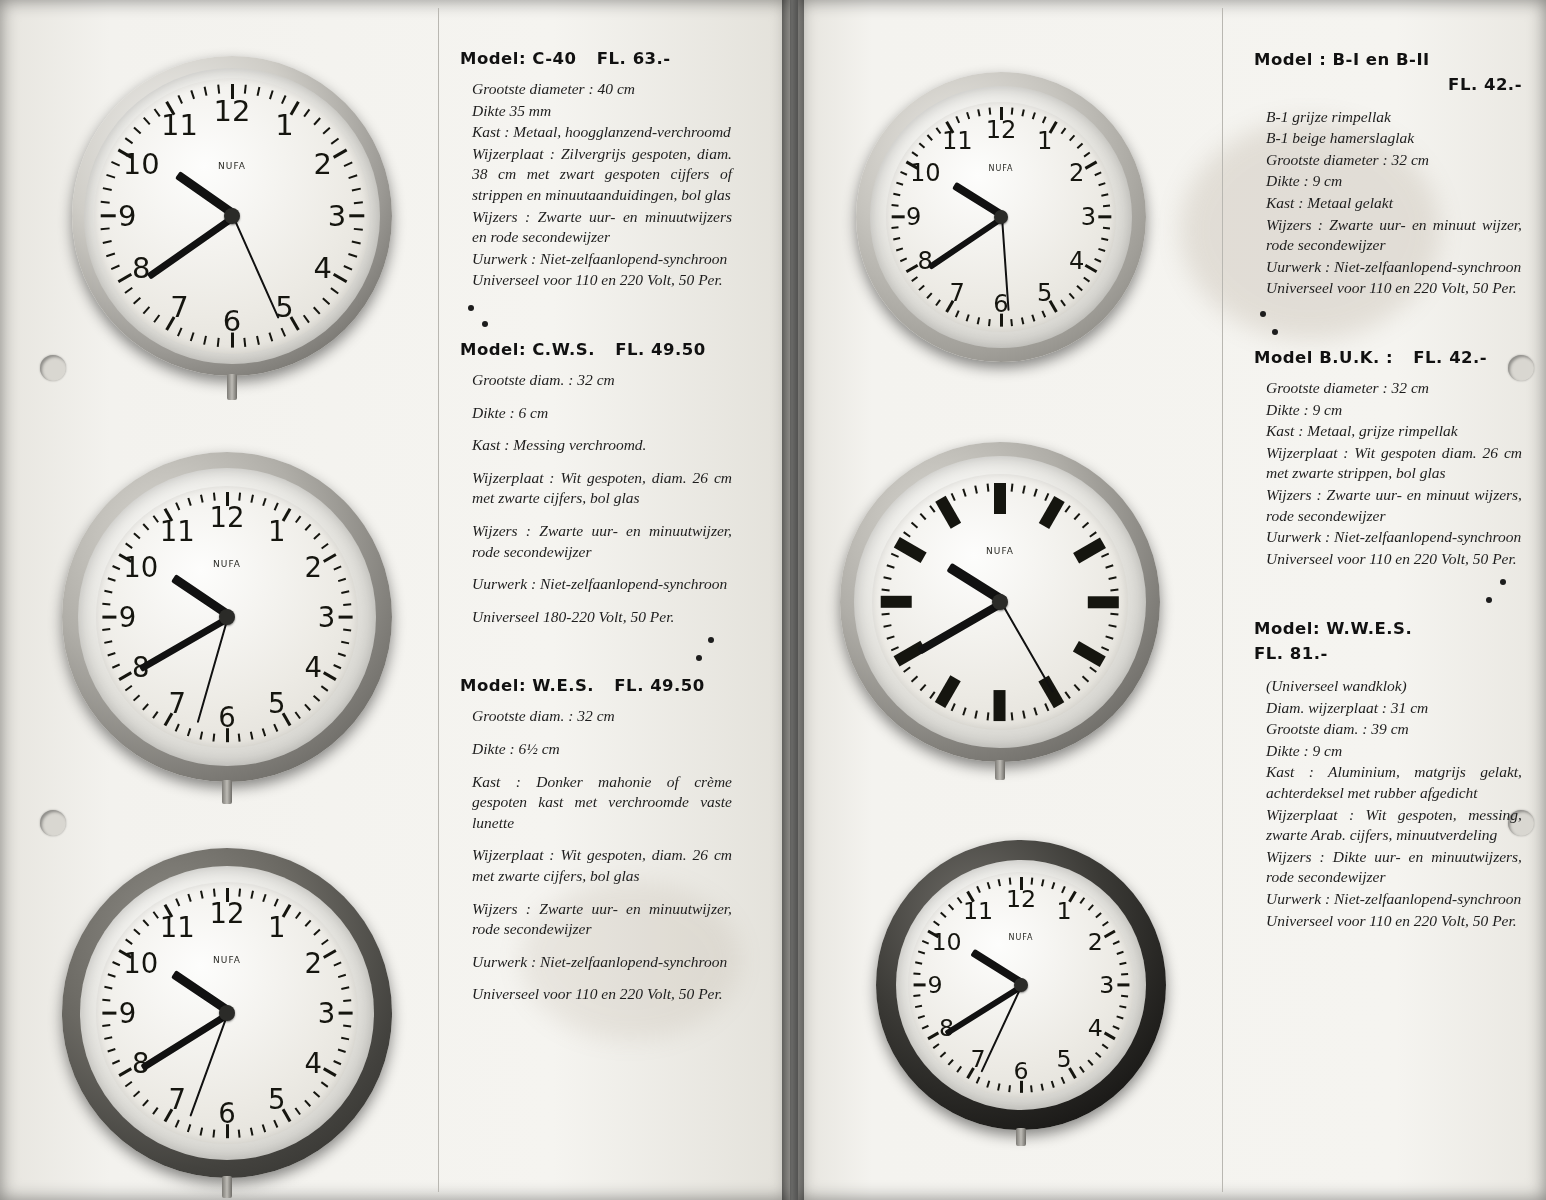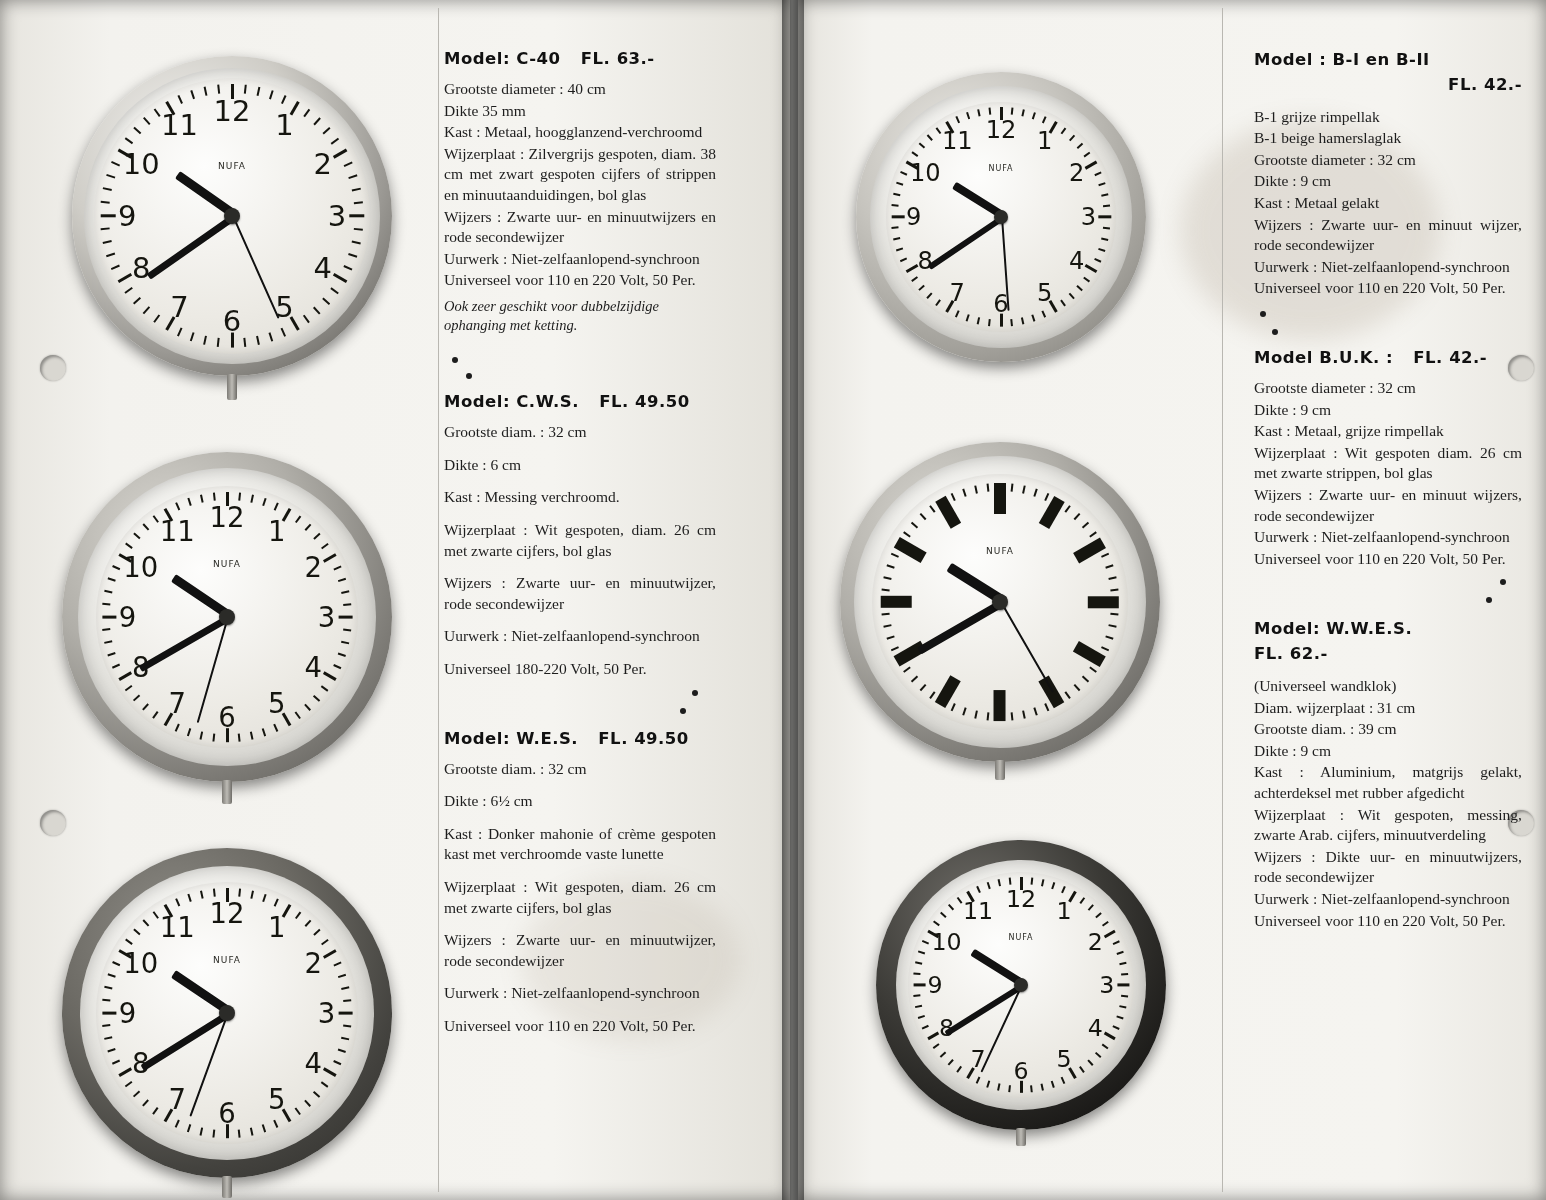--- a/index.html
+++ b/index.html
@@ -25,30 +25,30 @@
   .hole.r1{left:1508px;top:355px;border-radius:50%;}
   .hole.r2{left:1508px;top:810px;}
 
   
   .vrule{position:absolute;top:8px;width:1px;height:1184px;background:#b9b7b1;}
   .vrule.a{left:438px;}
   .vrule.b{left:1222px;}
 
   
   .col{position:absolute;font-size:15.5px;line-height:1.33;color:#1d1d1d;}
-  .col.c1{left:444px;top:48px;width:272px;}
+  .col.c1{left:460px;top:48px;width:272px;}
   .col.c2{left:1254px;top:48px;width:268px;}
 
   .block{margin-bottom:6px;}
   .mhead{font-family:"DejaVu Sans",sans-serif;font-weight:bold;font-size:16.5px;
          letter-spacing:.5px;color:#111;margin-bottom:9px;}
   .mhead .price{margin-left:14px;}
   .mhead.two{line-height:1.5;}
   .mhead .second{display:block;text-align:right;}
-  p.spec{margin:0 0 1px 0;text-align:justify;hyphens:none;}
+  p.spec{margin:0 0 1px 12px;text-align:justify;hyphens:none;font-style:italic;}
   p.italic{font-style:italic;font-size:14.5px;margin-top:6px;line-height:1.3;}
 
   
   .dots{position:relative;height:42px;}
   .dots i{position:absolute;display:block;width:6px;height:6px;border-radius:50%;background:#1d1d1d;}
 
   
   .clockwrap{position:absolute;}
   .clock{position:relative;border-radius:50%;}
 
@@ -657,21 +657,20 @@
         <span>C-40</span>
         <span class="price">FL. 63.-</span>
       </div>
       <p class="spec">Grootste diameter : 40 cm</p>
       <p class="spec">Dikte 35 mm</p>
       <p class="spec">Kast : Metaal,  hoogglanzend-verchroomd</p>
       <p class="spec">Wijzerplaat : Zilvergrijs gespoten, diam. 38 cm met zwart gespoten cijfers of strippen en minuutaanduidingen, bol glas</p>
       <p class="spec">Wijzers : Zwarte uur- en minuutwijzers en rode secondewijzer</p>
       <p class="spec">Uurwerk : Niet-zelfaanlopend-synchroon</p>
       <p class="spec">Universeel voor 110 en 220 Volt, 50 Per.</p>
-      <p class="italic">Ook zeer geschikt voor dubbelzijdige ophanging met ketting.</p>
     </div>
 
     <div class="dots">
       <i style="left:8px;top:8px;"></i>
         <i style="left:22px;top:24px;"></i>
     </div>
 
     <div class="block">
       <div class="mhead">
         <span>Model:</span>
@@ -747,21 +746,21 @@
 
     <div class="dots">
       <i style="left:246px;top:4px;"></i>
         <i style="left:232px;top:22px;"></i>
     </div>
 
     <div class="block">
       <div class="mhead two">
         <span>Model:</span>
         <span>W.W.E.S.</span>
-        <span class="second" style="text-align:left">FL. 62.-</span>
+        <span class="second" style="text-align:left">FL. 81.-</span>
       </div>
       <p class="spec">(Universeel wandklok)</p>
       <p class="spec">Diam. wijzerplaat : 31 cm</p>
       <p class="spec">Grootste diam. : 39 cm</p>
       <p class="spec">Dikte : 9 cm</p>
       <p class="spec">Kast : Aluminium, matgrijs gelakt, achterdeksel met rubber afgedicht</p>
       <p class="spec">Wijzerplaat : Wit gespoten, messing, zwarte Arab. cijfers, minuutverdeling</p>
       <p class="spec">Wijzers : Dikte uur- en minuutwijzers, rode secondewijzer</p>
       <p class="spec">Uurwerk : Niet-zelfaanlopend-synchroon</p>
       <p class="spec">Universeel voor 110 en 220 Volt, 50 Per.</p>

